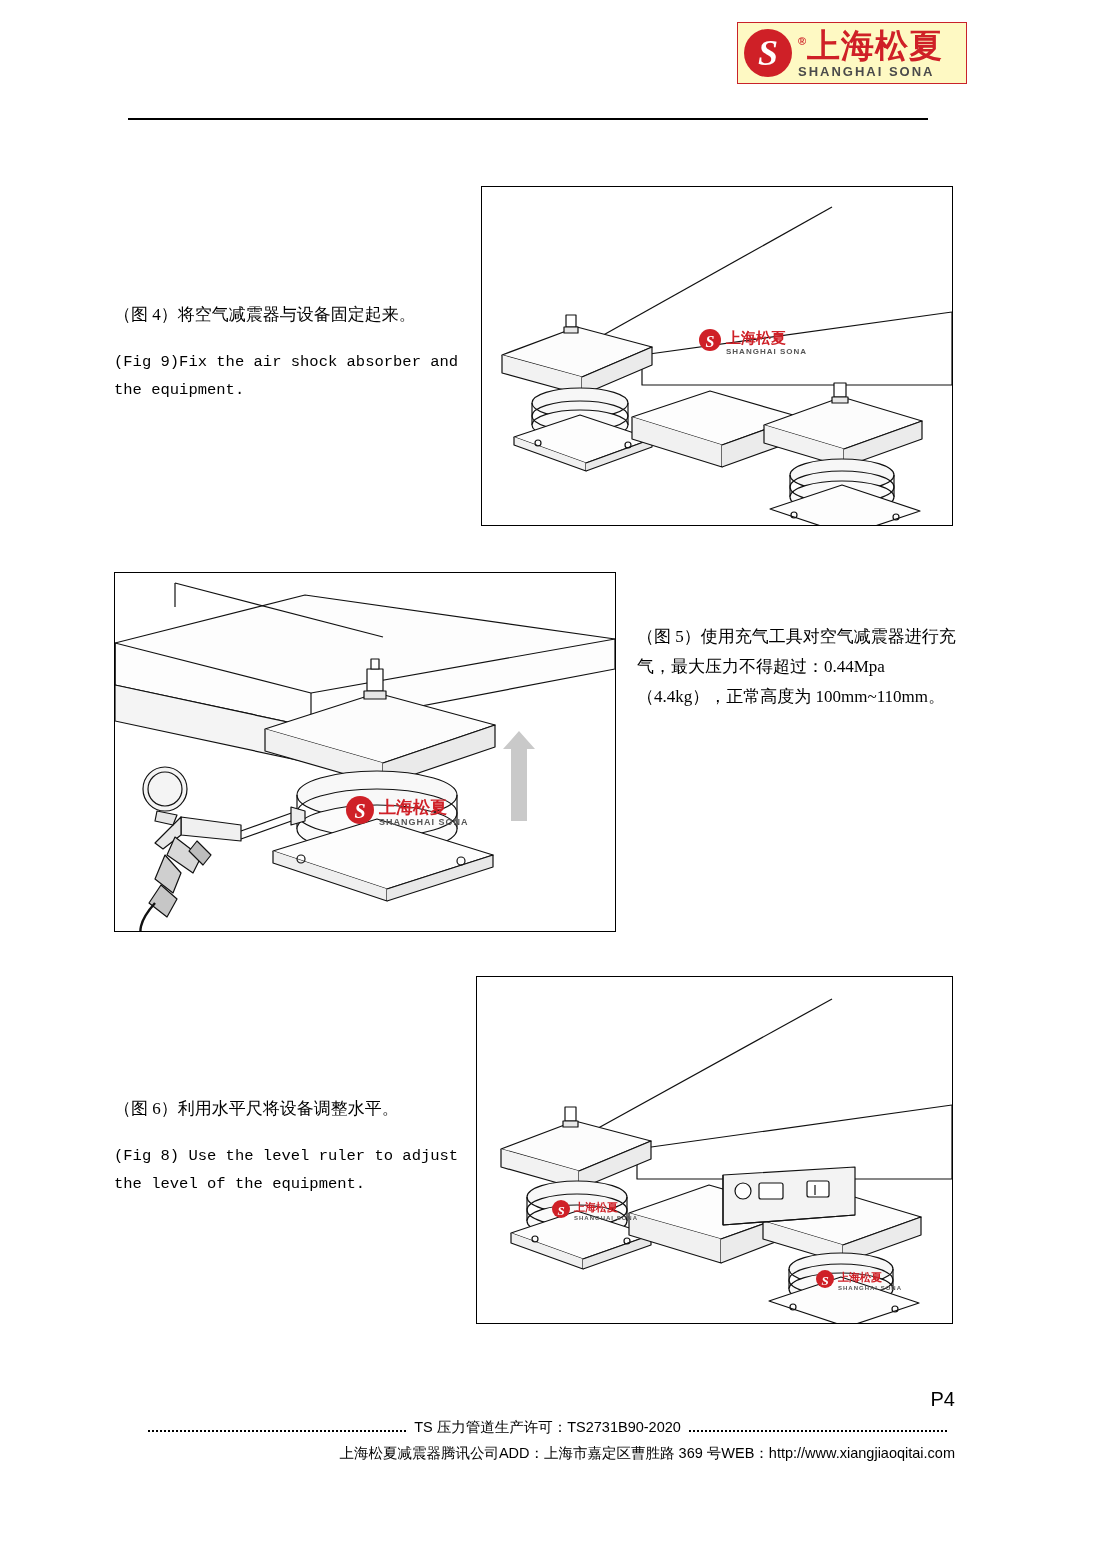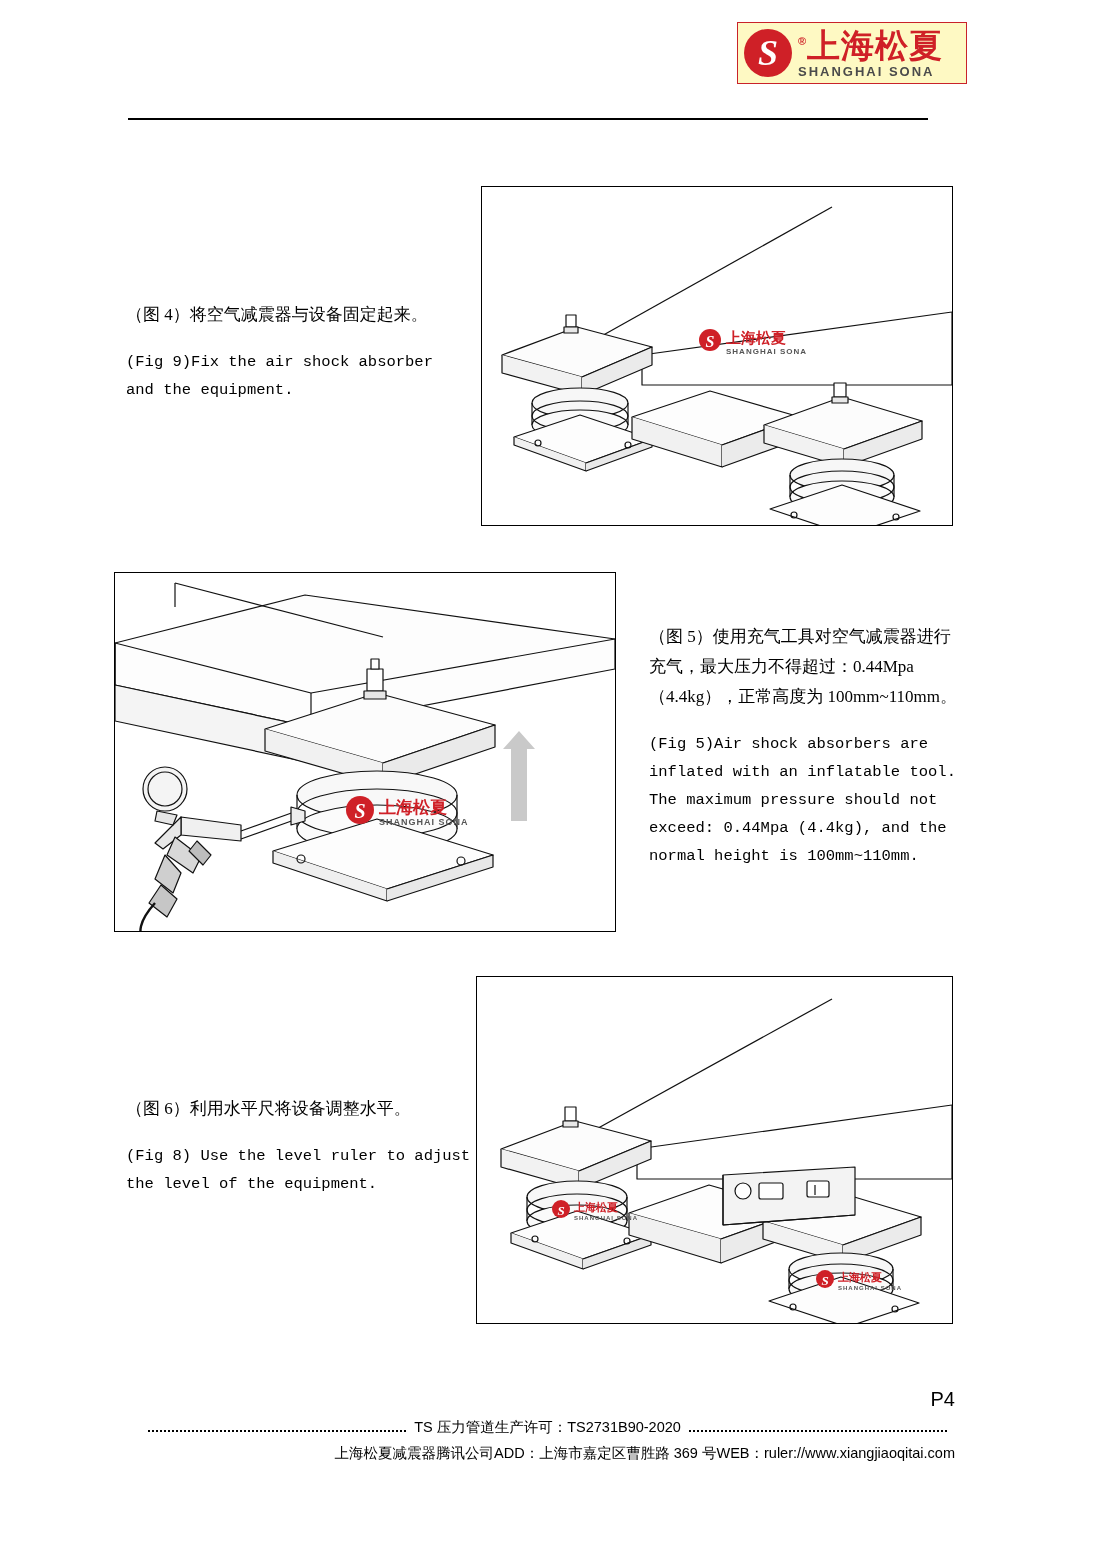--- a/index.html
+++ b/index.html
@@ -97,21 +97,21 @@
   .txt-en {
     font-family: "Liberation Mono", monospace;
     font-size: 15.5px;
     line-height: 28px;
     color: #000;
   }
 
   .block-fig4 { position: absolute; left: 114px; top: 300px; width: 350px; }
   .block-fig5 { position: absolute; left: 637px; top: 622px; width: 330px; }
   .block-fig6 { position: absolute; left: 114px; top: 1094px; width: 360px; }
-  .block p { margin: 0 0 18px 12px; }
+  .block p { margin: 0 0 18px 0; }
 
   
   .fig {
     position: absolute;
     border: 1px solid #000;
     background: #fff;
     overflow: hidden;
   }
   #fig4 { left: 481px; top: 186px;  width: 470px; height: 338px; }
   #fig5 { left: 114px; top: 572px;  width: 500px; height: 358px; }
@@ -299,21 +299,20 @@
       <circle cx="13" cy="15" r="14" fill="#cf2027"></circle>
       <text x="13" y="23" text-anchor="middle" font-family="Liberation Serif, serif" font-style="italic" font-weight="bold" font-size="20" fill="#ffffff">S</text>
       <text x="32" y="18" font-family="Liberation Sans, sans-serif" font-weight="bold" font-size="17" fill="#cf2027">上海松夏</text>
       <text x="32" y="30" font-family="Liberation Sans, sans-serif" font-weight="bold" font-size="9" fill="#555" letter-spacing="1">SHANGHAI SONA</text>
     </g>
   </svg>
 </div>
 
 <div class="block block-fig5">
   <p class="txt-cn">（图 5）使用充气工具对空气减震器进行充气，最大压力不得超过：0.44Mpa（4.4kg），正常高度为 100mm~110mm。</p>
-  <p class="txt-en">(Fig 5)Air shock absorbers are inflated with an inflatable tool. The maximum pressure should not exceed: 0.44Mpa (4.4kg), and the normal height is 100mm~110mm.</p>
 </div>
 
 <div class="block block-fig6">
   <p class="txt-cn">（图 6）利用水平尺将设备调整水平。</p>
   <p class="txt-en">(Fig 8) Use the level ruler to adjust the level of the equipment.</p>
 </div>
 
 <div class="fig" id="fig6">
   <svg viewBox="0 0 475 346" xmlns="http://www.w3.org/2000/svg">
     <g fill="none" stroke="#111" stroke-width="1.2" stroke-linejoin="round">
@@ -390,14 +389,14 @@
 
 <div class="foot-line1">
   <span class="dots"></span>
   <span>TS 压力管道生产许可：TS2731B90-2020</span>
   <span class="dots"></span>
 </div>
 
 <div class="foot-line2">
   <span>上海松夏减震器腾讯公司</span>
   <span>ADD：上海市嘉定区曹胜路 369 号</span>
-  <span>WEB：ruler://www.xiangjiaoqitai.com</span>
+  <span>WEB：http://www.xiangjiaoqitai.com</span>
 </div>
 
 </body></html>

